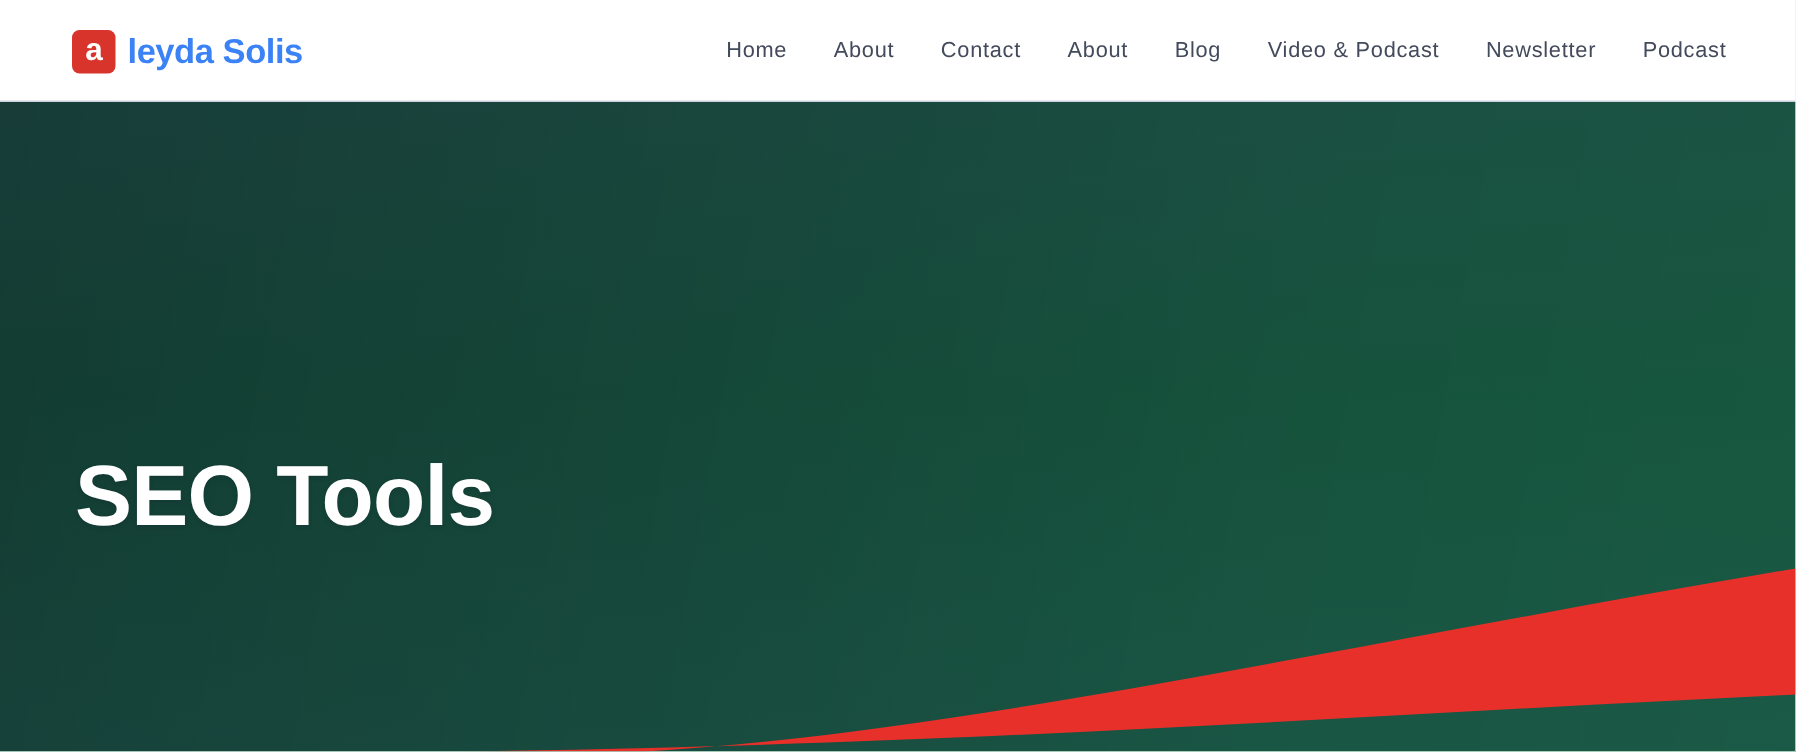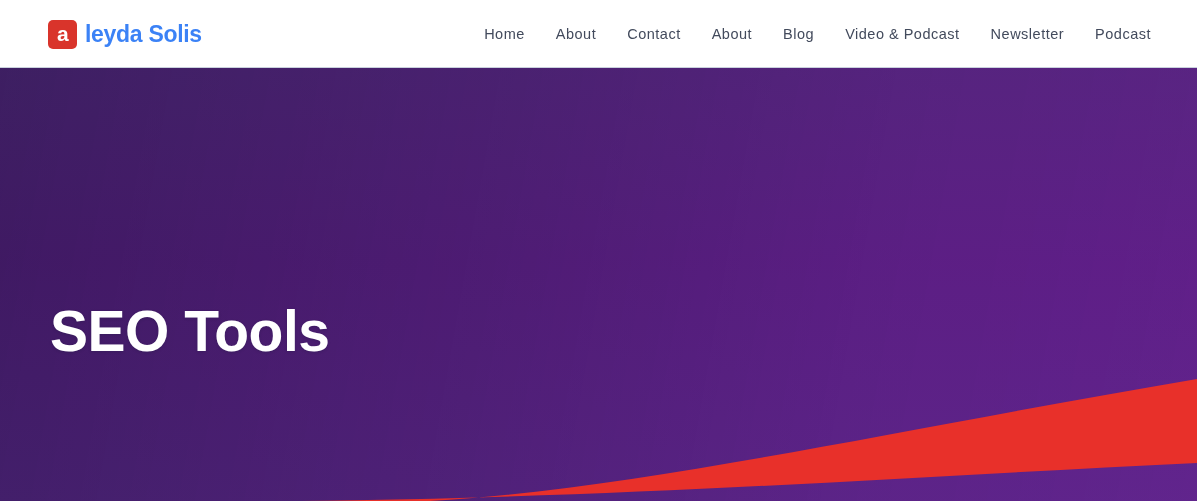--- a/index.html
+++ b/index.html
@@ -73,21 +73,21 @@
     background:#c9d2dd;
     z-index:31;
   }
 
   
   .hero {
     position:absolute;
     top:68px; left:0;
     width:1197px; height:433px;
     overflow:hidden;
-    background:#a21caf;
+    background:#15803d;
   }
 
   
   .hero-photo {
     position:absolute; inset:0;
     background:
       
       radial-gradient(ellipse 150px 165px at 1010px 205px, rgba(18,26,45,0.96) 0%, rgba(24,34,58,0.9) 48%, rgba(40,55,88,0.35) 74%, rgba(0,0,0,0) 86%),
       radial-gradient(ellipse 115px 130px at 975px 255px, rgba(30,42,70,0.85) 0%, rgba(45,62,98,0.4) 60%, rgba(0,0,0,0) 82%),
       

